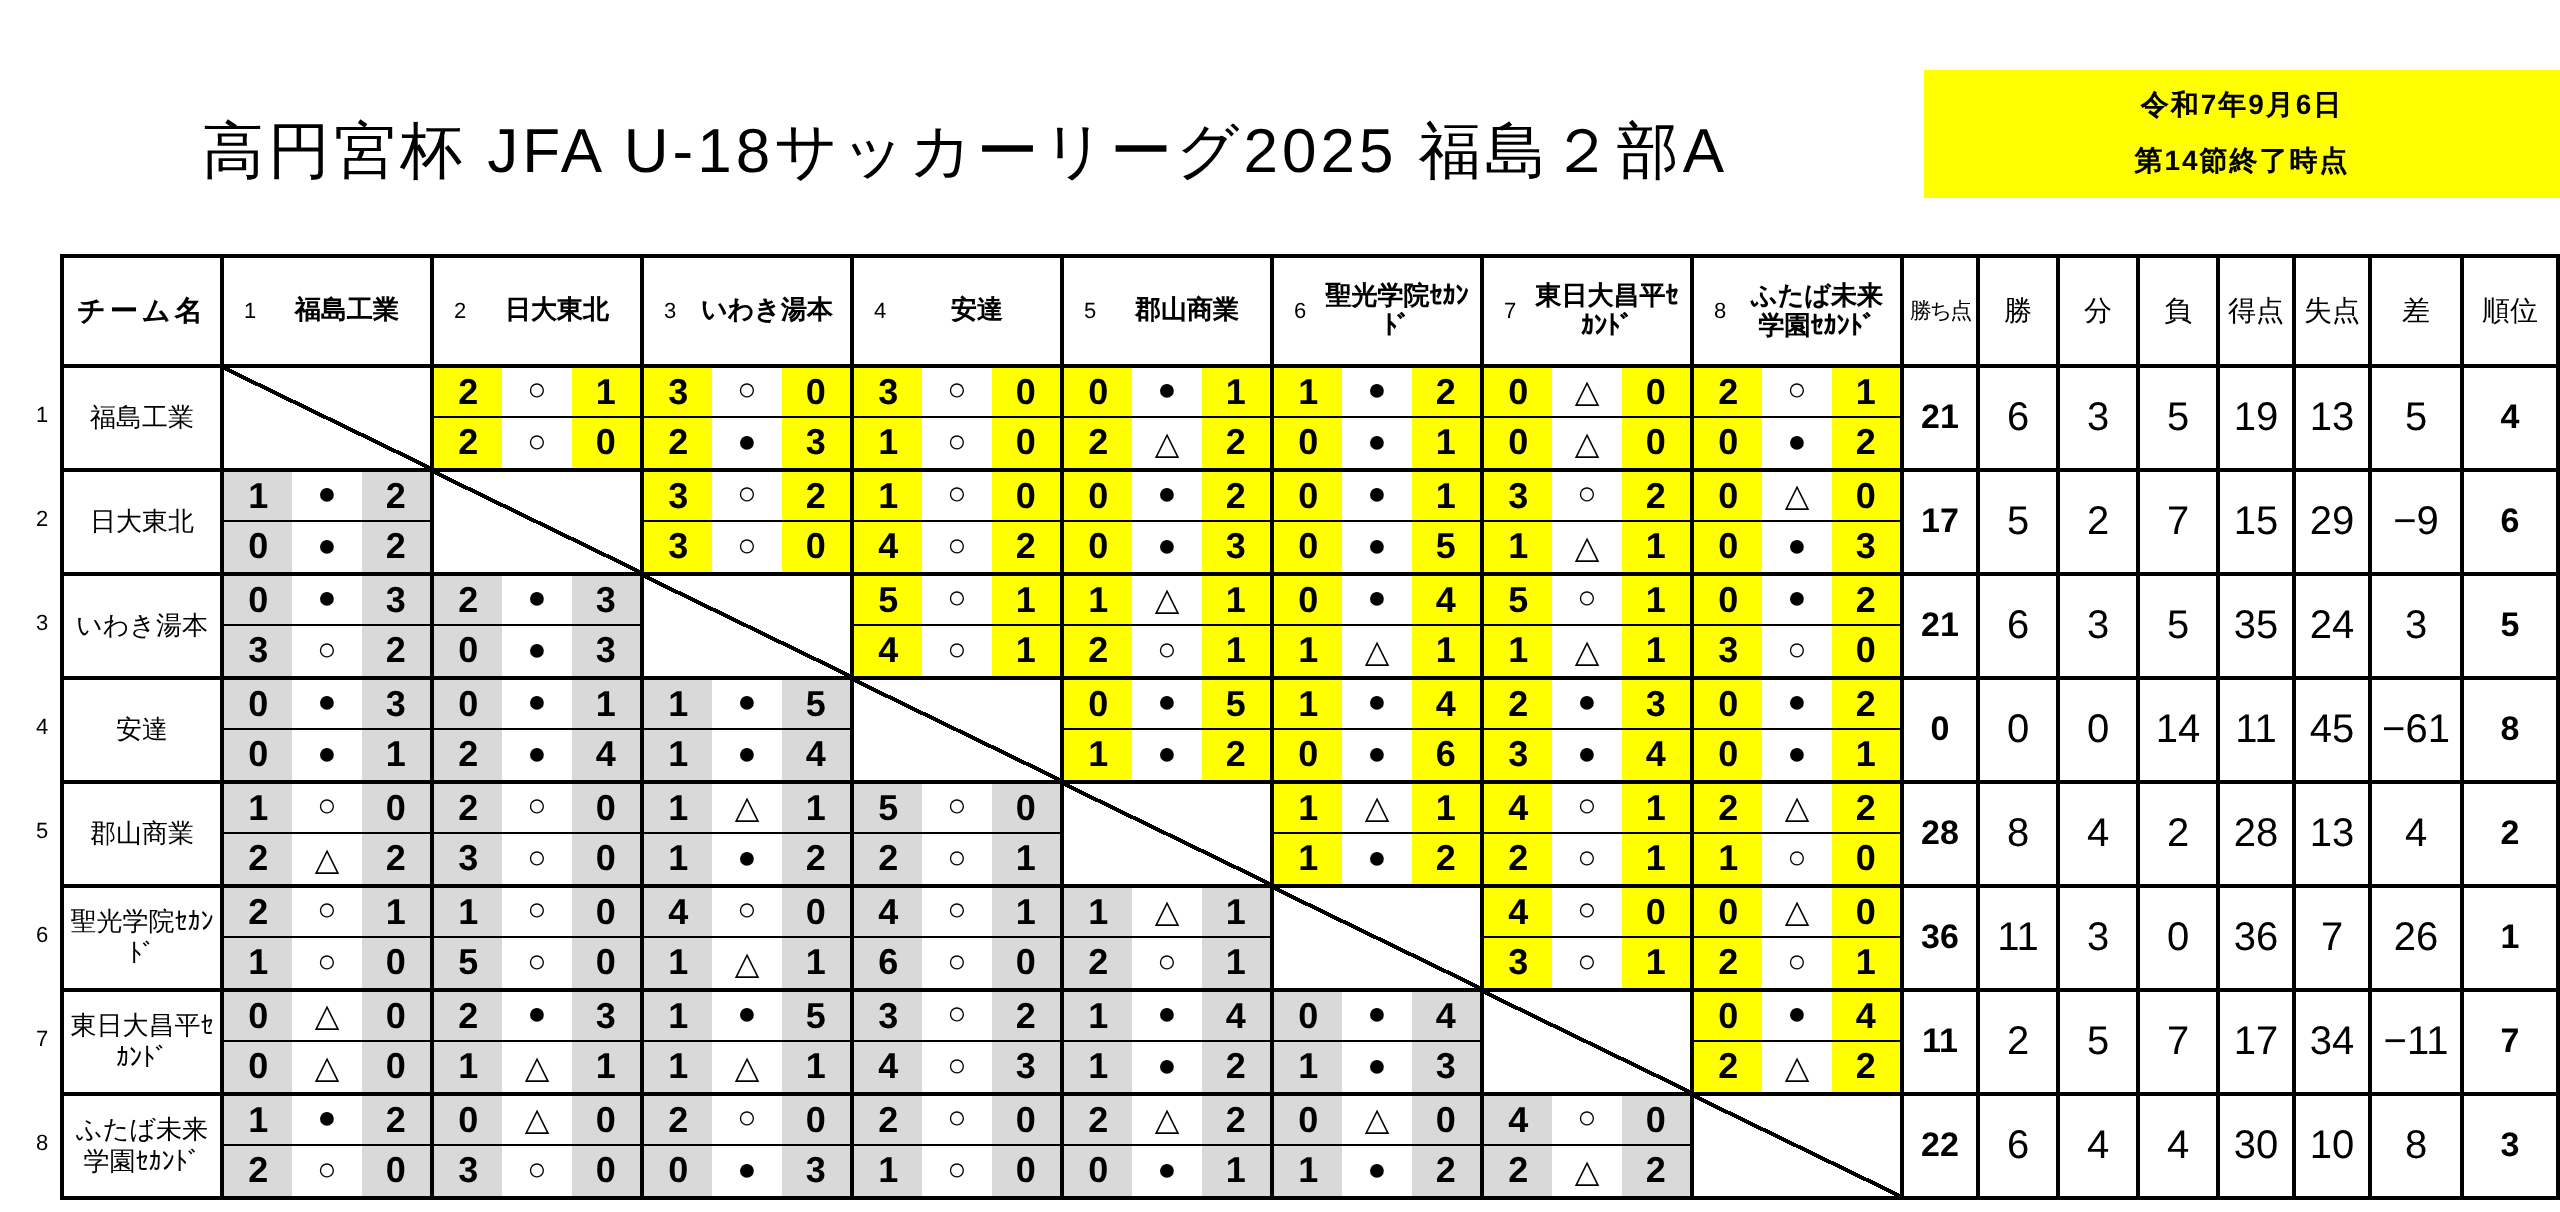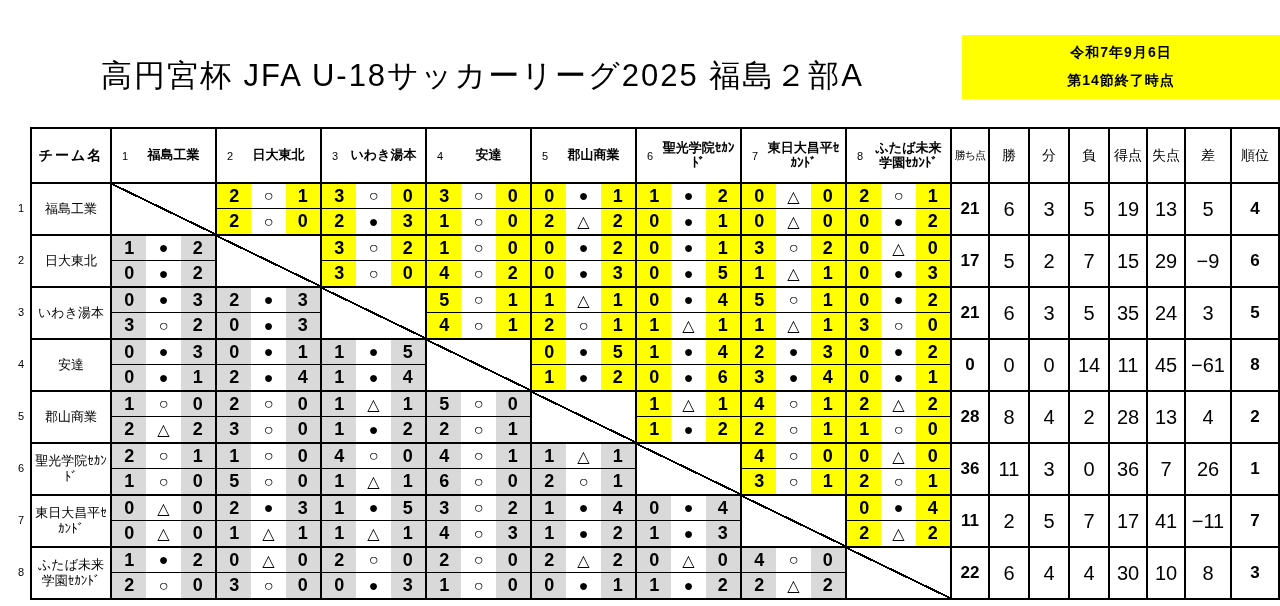--- a/index.html
+++ b/index.html
@@ -816,21 +816,21 @@
             <span class="num">2</span>
             <span class="sym">△</span>
             <span class="num">2</span>
           </div>
         </td>
         <td class="stat big">11</td>
         <td class="stat">2</td>
         <td class="stat">5</td>
         <td class="stat">7</td>
         <td class="stat">17</td>
-        <td class="stat">41</td>
+        <td class="stat">34</td>
         <td class="stat">−11</td>
         <td class="stat big">7</td>
       </tr>
       <tr>
         <td class="teamcell">ふたば未来学園ｾｶﾝﾄﾞ</td>
         <td class="match lower">
           <div class="half top">
             <span class="num">1</span>
             <span class="sym">●</span>
             <span class="num">2</span>

